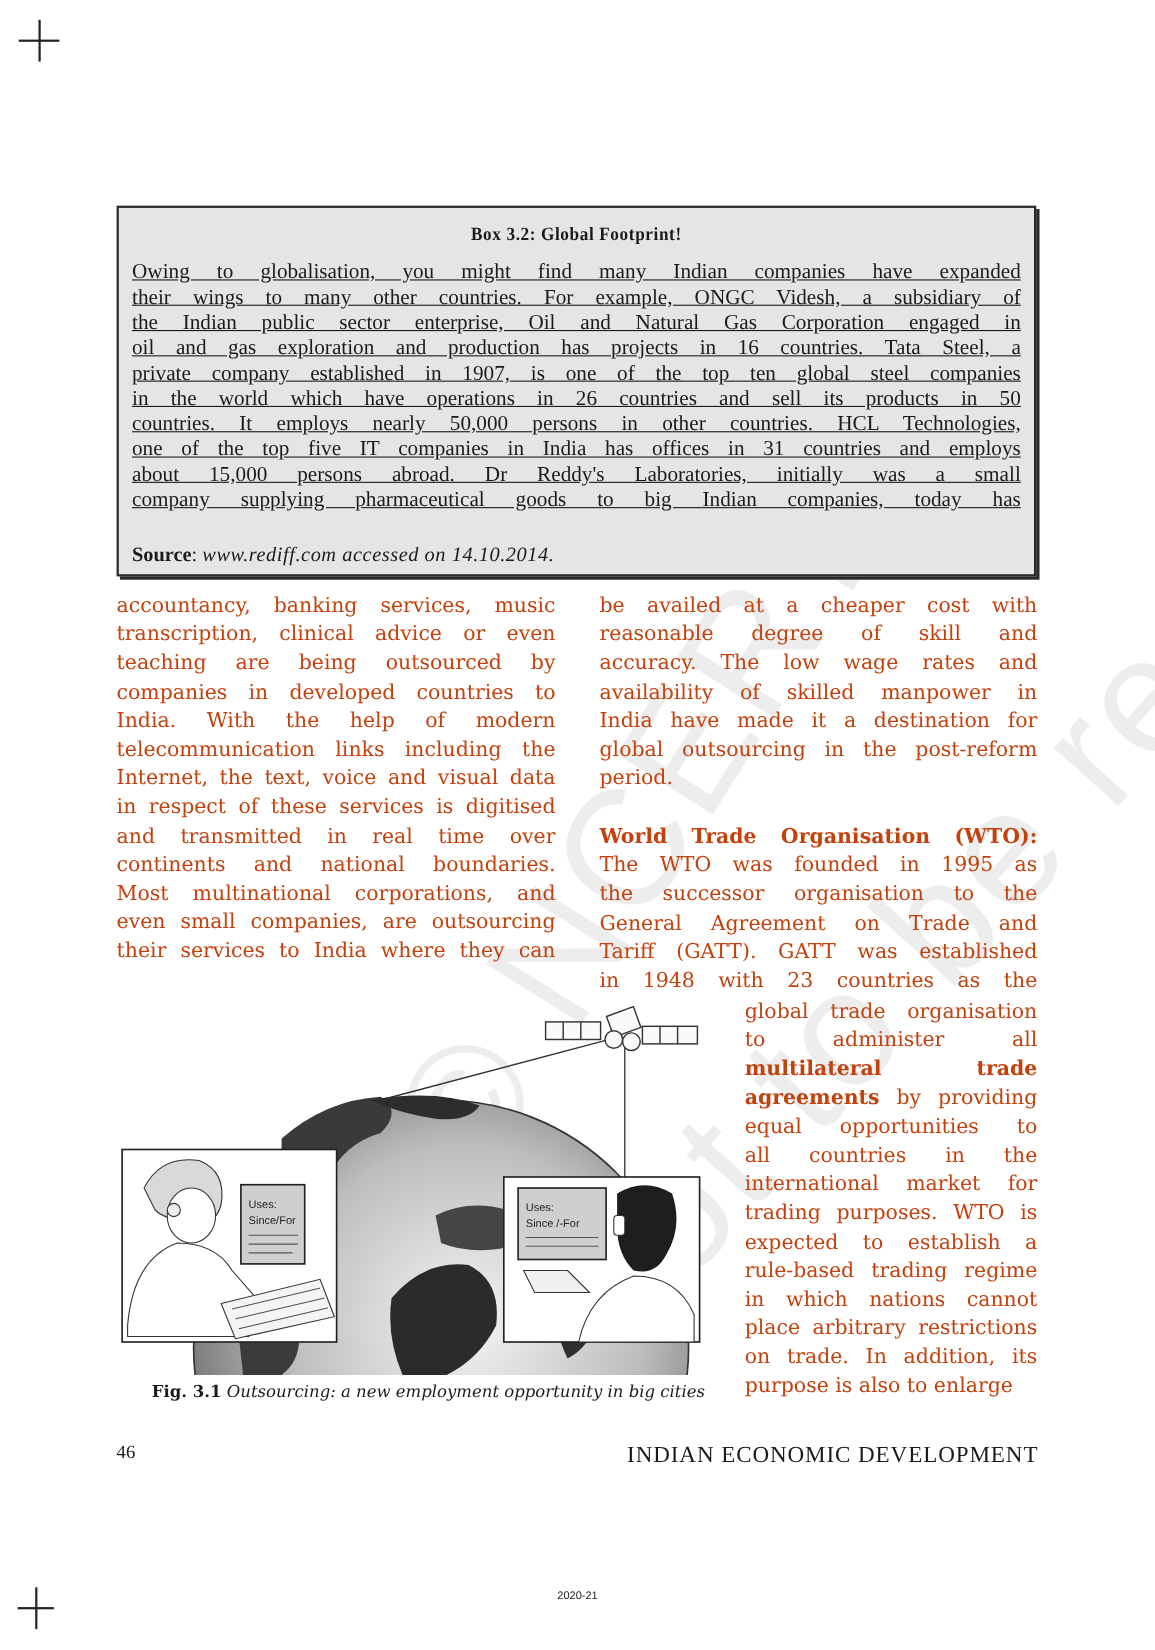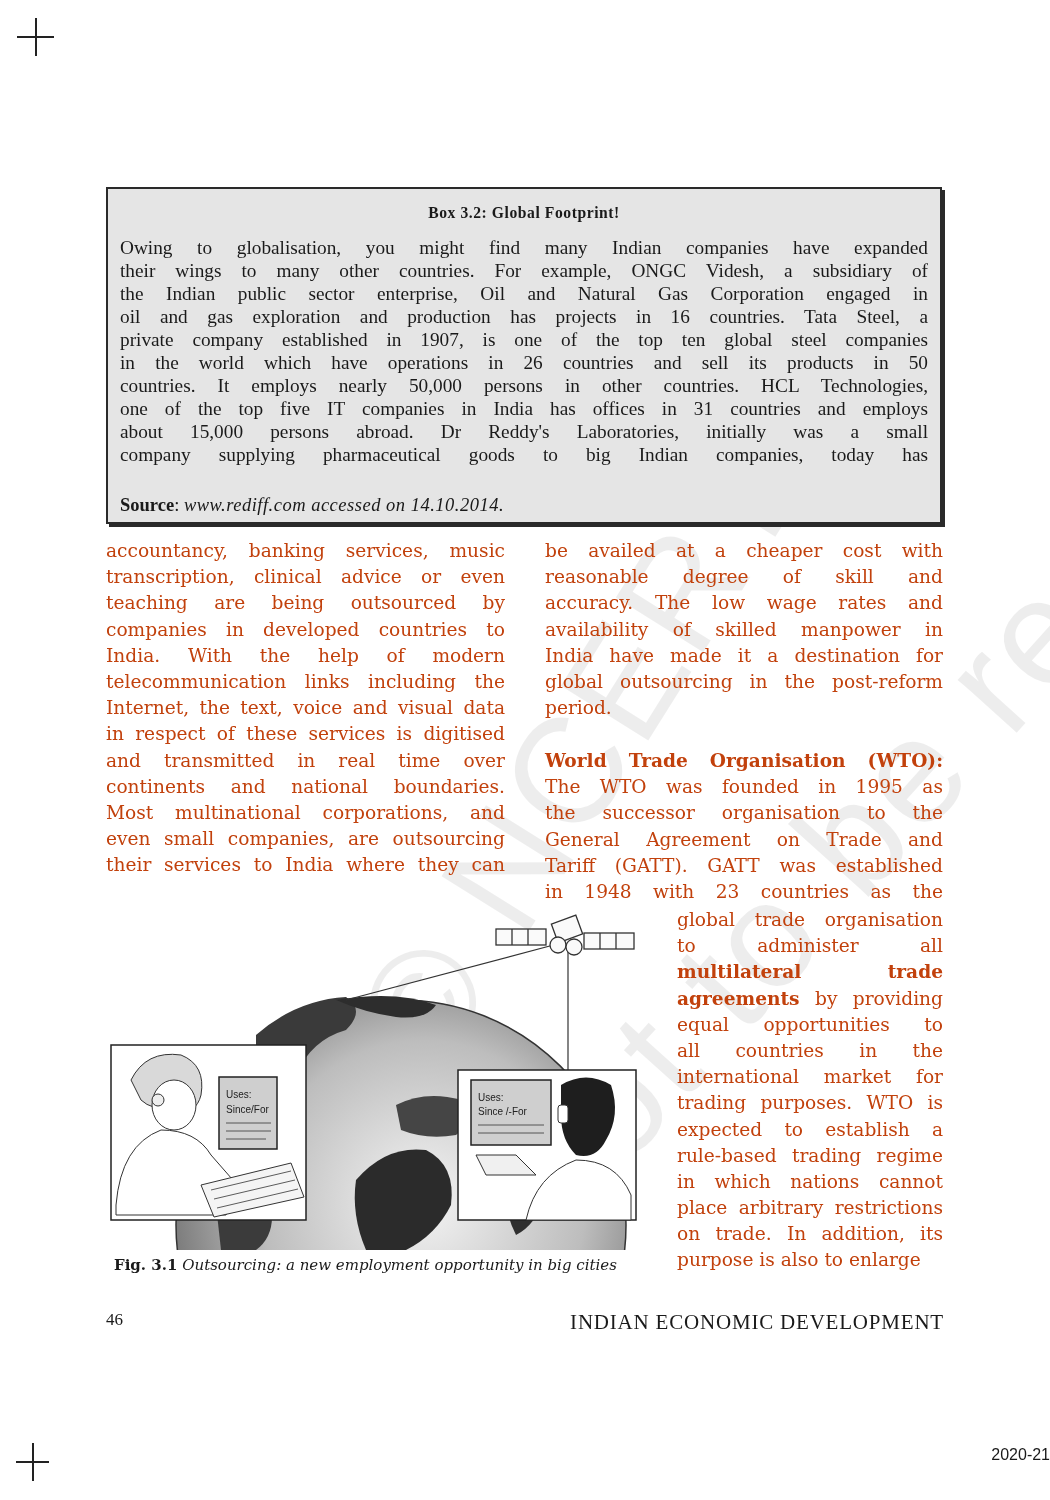--- a/index.html
+++ b/index.html
@@ -16,21 +16,21 @@
   .box-title {
     position: absolute; left: 0; right: 0; top: 14px; text-align: center;
     font-family: "Liberation Serif", serif; font-weight: bold; font-size: 17px;
     letter-spacing: 0.6px; transform: scaleX(0.92);
   }
   .box-body {
     position: absolute; left: 12px; right: 12px; top: 47px;
     font-family: "Liberation Serif", serif; font-size: 19.3px; line-height: 23px;
     text-align: justify; text-align-last: left; word-spacing: 0.5px;
   }
-  .box-body .ln { display: block; text-align: justify; text-align-last: justify; height: 23px; white-space: nowrap; }
+  .box-body .ln { display: block; text-align: justify; text-align-last: justify; height: 23px; white-space: nowrap; text-decoration: underline; }
   .box-body .ln.last { text-align-last: left; }
   .box-source {
     position: absolute; left: 12px; top: 306px;
     font-family: "Liberation Serif", serif; font-size: 18.5px;
   }
   .box-source b { font-weight: bold; }
   .box-source i { font-style: italic; letter-spacing: 0.5px; }
 
   
   .col {
@@ -44,27 +44,27 @@
   .col-right-mid { left: 545px; top: 748px; width: 398px; }
   .col-right-narrow { left: 677px; top: 907px; width: 266px; }
   .col b { font-weight: bold; }
 
   
   .figure { position: absolute; left: 106px; top: 905px; width: 545px; height: 350px; }
   .fig-caption {
     position: absolute; left: 114px; top: 1256px;
     font-family: "DejaVu Serif", serif; font-size: 15px; white-space: nowrap;
   }
-  .fig-caption b { font-weight: bold; }
+  .fig-caption b { font-weight: bold; margin-left: 24px; }
   .fig-caption i { font-style: italic; }
 
   
   .page-num { position: absolute; left: 106px; top: 1310px; font-family: "Liberation Serif", serif; font-size: 17px; }
   .running-head { position: absolute; right: 106px; top: 1310px; font-family: "Liberation Serif", serif; font-size: 21px; letter-spacing: 0.8px; }
-  .year { position: absolute; left: 0; right: 0; top: 1446px; text-align: right; font-family: "Liberation Sans", sans-serif; font-size: 16px; }
+  .year { position: absolute; left: 0; right: 0; top: 1446px; text-align: center; font-family: "Liberation Sans", sans-serif; font-size: 10px; }
 
   
   .watermark {
     position: absolute; left: 170px; top: 560px; width: 900px; height: 300px;
     transform: rotate(-58deg); transform-origin: left top;
     pointer-events: none;
   }
   .wm-line {
     font-family: "Liberation Sans", sans-serif; font-size: 150px; color: rgba(0,0,0,0.07);
     white-space: nowrap; line-height: 150px; letter-spacing: 4px;

